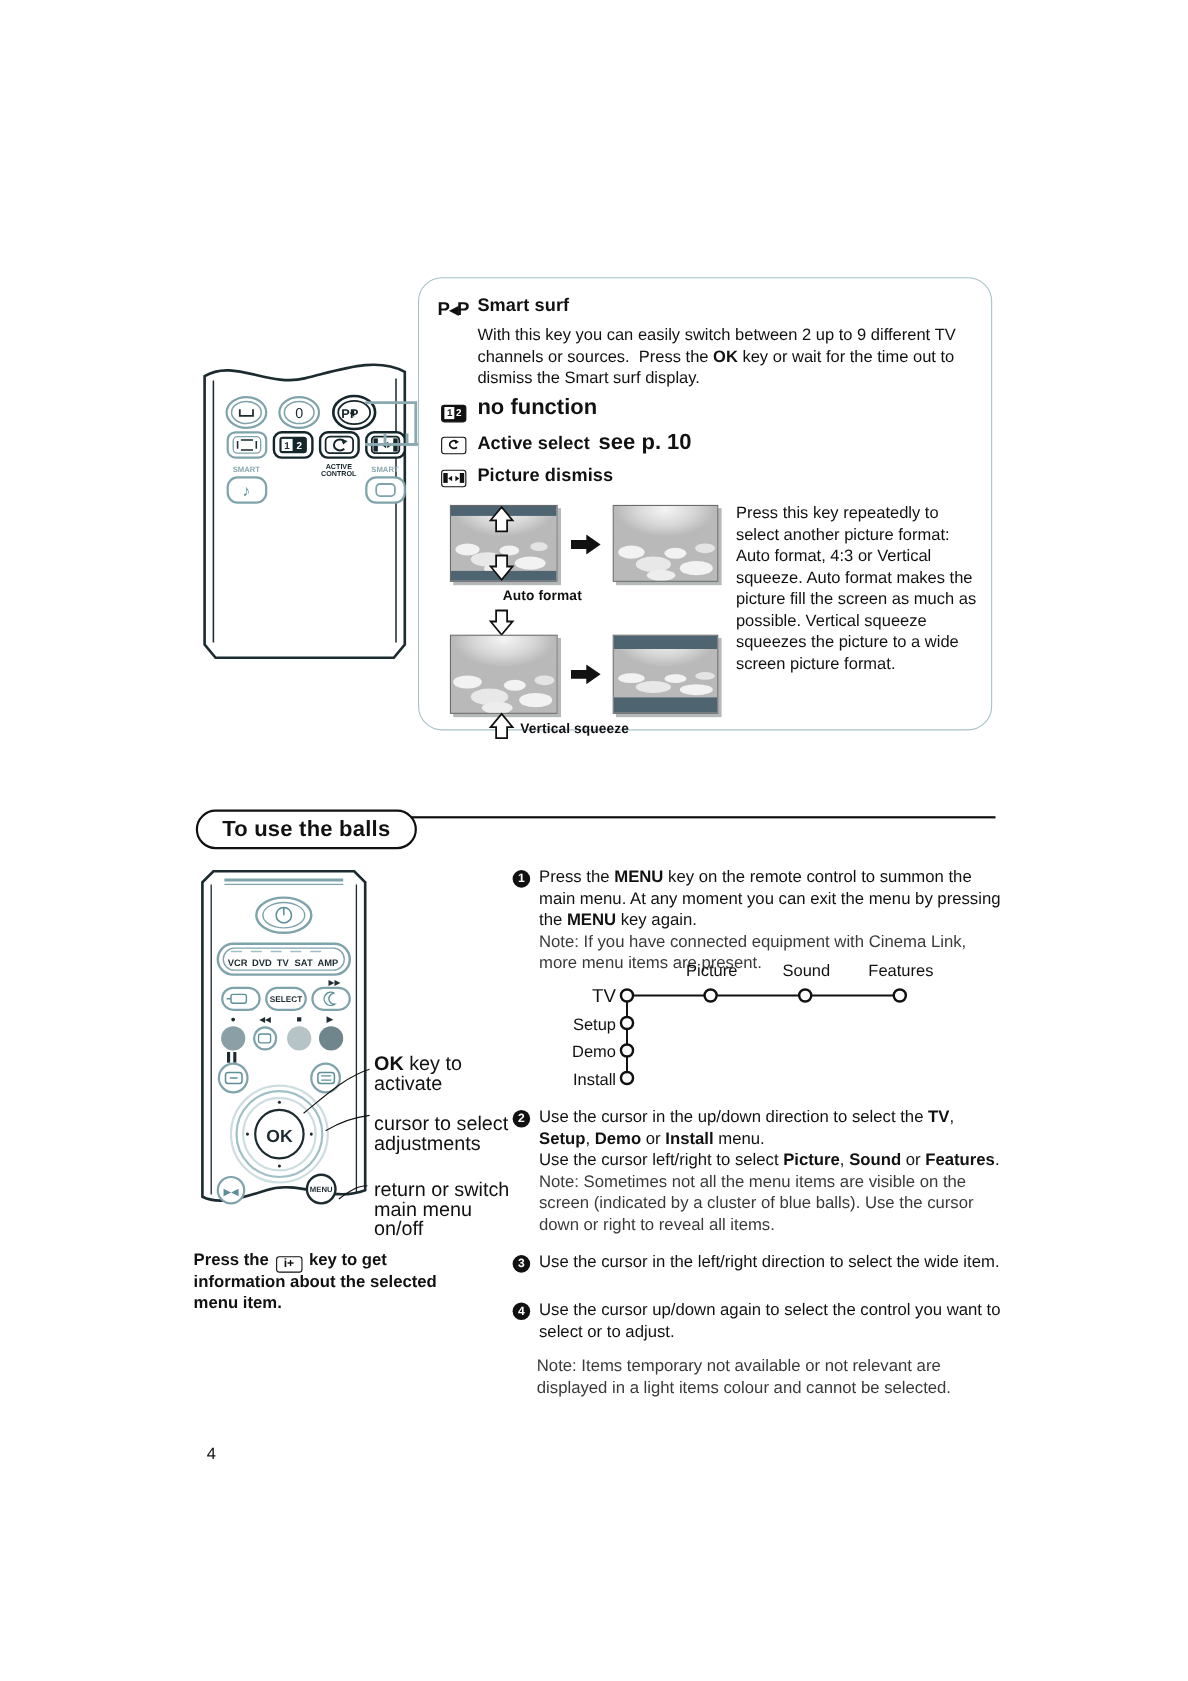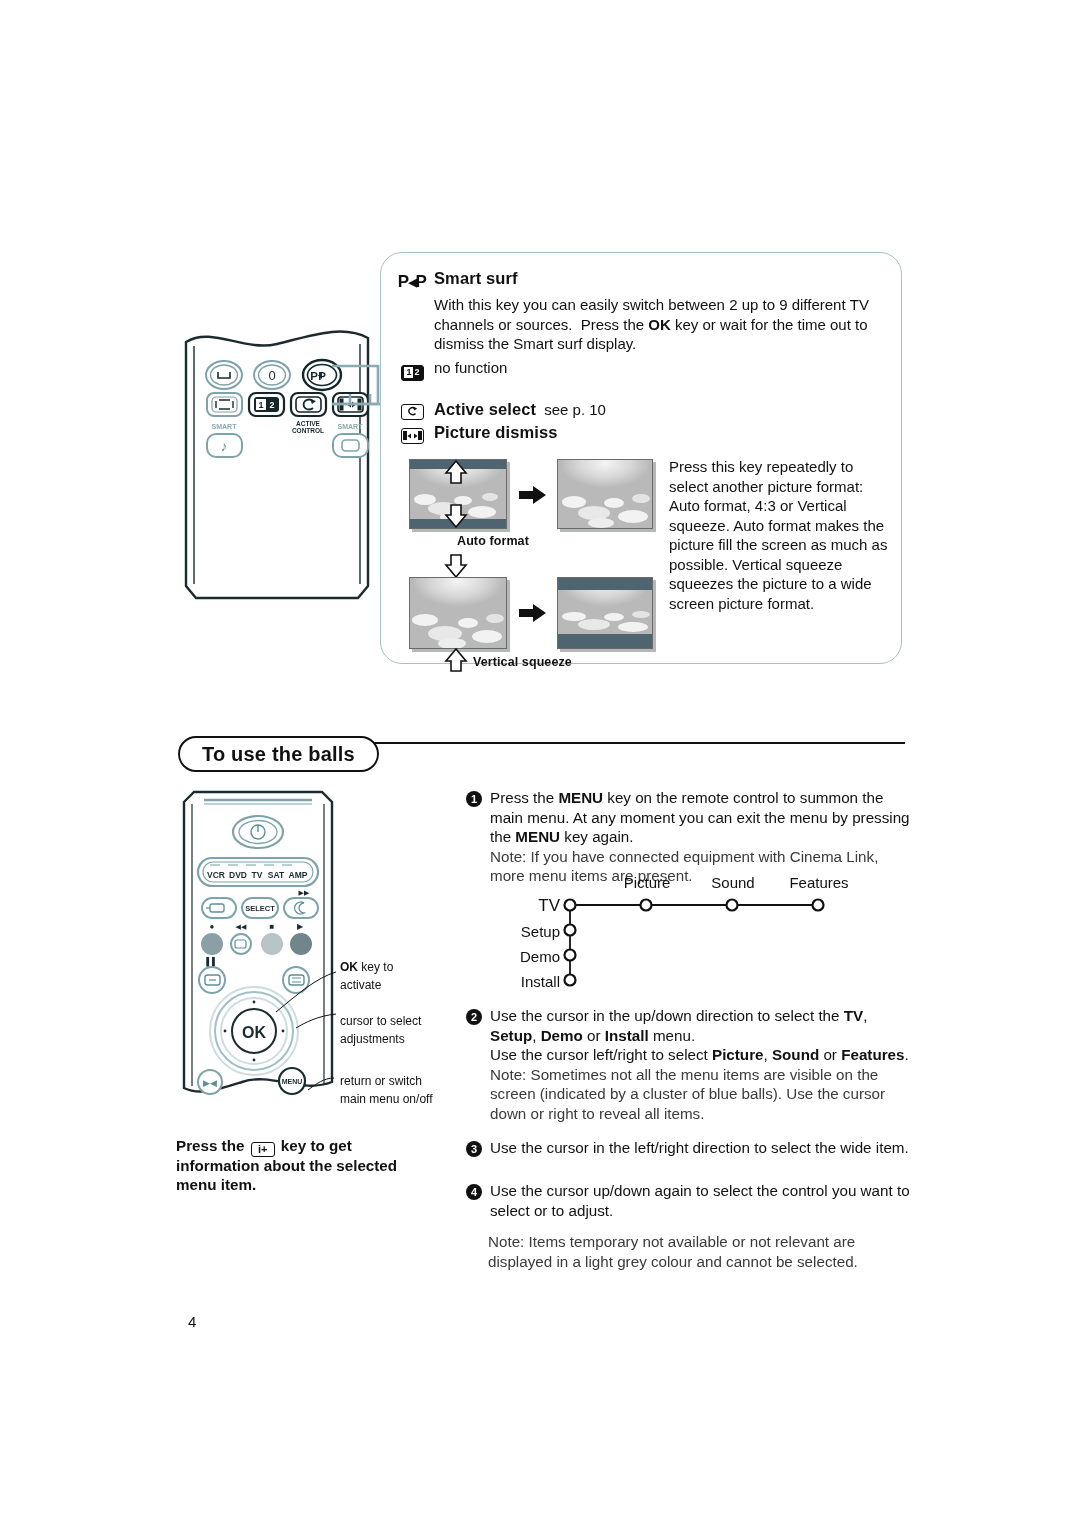--- a/index.html
+++ b/index.html
@@ -46,21 +46,21 @@
   .kg-ac svg { display:block; }
   .kg-pf .bar { width: 4px; height: 9px; background: #111; }
   .kg-pf .mid { flex: 1; display:flex; align-items:center; justify-content:center; }
 
   .pp-glyph {
     font-size: 17px; font-weight: bold; letter-spacing: -0.5px;
     position: relative; top: 1px;
   }
 
   .hdr { font-size: 16.5px; font-weight: bold; letter-spacing: 0.1px; }
-  .hdr-sub { font-size: 15px; font-weight: normal; }
+  .hdr-sub { font-size: 20px; font-weight: bold; }
   .body-txt { font-size: 15px; line-height: 19.5px; }
   .body-txt b { font-weight: bold; }
 
   
   .fig { position: absolute; }
   .tvimg {
     position: relative;
     background-image:
       radial-gradient(ellipse 60% 45% at 50% 5%, #f4f4f4 0%, #d8d8d8 45%, #b9b9b9 80%),
       linear-gradient(180deg, #dedede 0%, #c9c9c9 40%, #a9a9a9 100%);
@@ -107,21 +107,21 @@
   }
   .steptxt { font-size: 15.2px; line-height: 19.5px; }
   .steptxt b { font-weight: bold; }
   .note { color: #3a3a3a; }
 
   
   .tree { position: absolute; left: 506px; top: 878px; width: 360px; height: 112px; }
   .tree .lbl { position: absolute; font-size: 15px; }
 
   
-  .callout { position: absolute; font-size: 12px; line-height: 18px; }
+  .callout { position: absolute; font-size: 18px; line-height: 18px; }
   .callout b { font-weight: bold; }
 
   .bl-note { position: absolute; left: 176px; top: 1136px; width: 260px;
              font-size: 15.2px; line-height: 19.5px; font-weight: bold; }
 
   .pageno { position: absolute; left: 188px; top: 1313px; font-size: 15px; color:#111; }
 
   .iplus {
     display: inline-flex; align-items: center; justify-content: center;
     width: 24px; height: 15px; border: 1.6px solid #111; border-radius: 3px;
@@ -239,21 +239,21 @@
     <div class="keyrow" style="left:18px; top:138px;">
       <span class="keyglyph">
         <span class="kg-box kg-ac">
           <svg width="16" height="11" viewBox="0 0 16 11">
             <path d="M11.5,2.6 a4,3.4 0 1 0 0,5" fill="none" stroke="#111" stroke-width="1.5"></path>
             <path d="M8.7,1.1 L13.4,2.6 L10.2,4.6 Z" fill="#111"></path>
           </svg>
         </span>
       </span>
       <span class="hdr">Active select</span>
-      <span class="hdr-sub" style="margin-left:8px;margin-top:10px;">see p. 10</span>
+      <span class="hdr-sub" style="margin-left:8px;">see p. 10</span>
     </div>
 
     <div class="keyrow" style="left:18px; top:170px;">
       <span class="keyglyph">
         <span class="kg-box kg-pf" style="padding:0 1px;">
           <span class="bar"></span>
           <span class="mid">
             <svg width="11" height="8" viewBox="0 0 11 8">
               <polygon points="0.5,4 4,1.4 4,6.6" fill="#111"></polygon>
               <polygon points="10.5,4 7,1.4 7,6.6" fill="#111"></polygon>
@@ -500,21 +500,21 @@
   </div>
 
   <div class="step" style="left:466px; top:1181px; width:444px;">
     <span class="bullet">4</span>
     <span class="steptxt">
       Use the cursor up/down again to select the control you
       want to select or to adjust.
     </span>
   </div>
 
-  <div class="steptxt note" style="position:absolute; left:488px; top:1232px; width:422px;">Note: Items temporary not available or not relevant are displayed in a light grey colour and cannot be selected.</div>
+  <div class="steptxt note" style="position:absolute; left:488px; top:1232px; width:422px;">Note: Items temporary not available or not relevant are displayed in a light items colour and cannot be selected.</div>
 
   <div class="bl-note">
     <span>Press the</span>
     <span class="iplus">i+</span>
     <span>key to get information about the selected menu item.</span>
   </div>
 
   <div class="pageno">4</div>
 
 </div>

